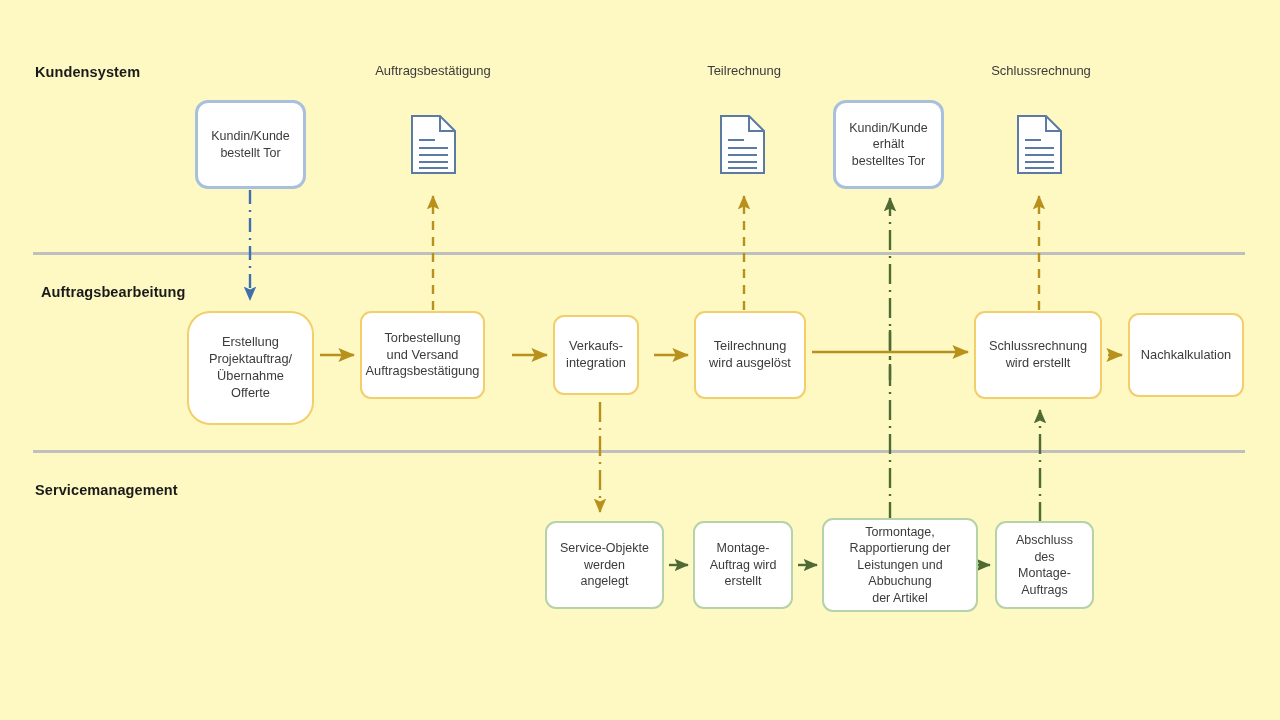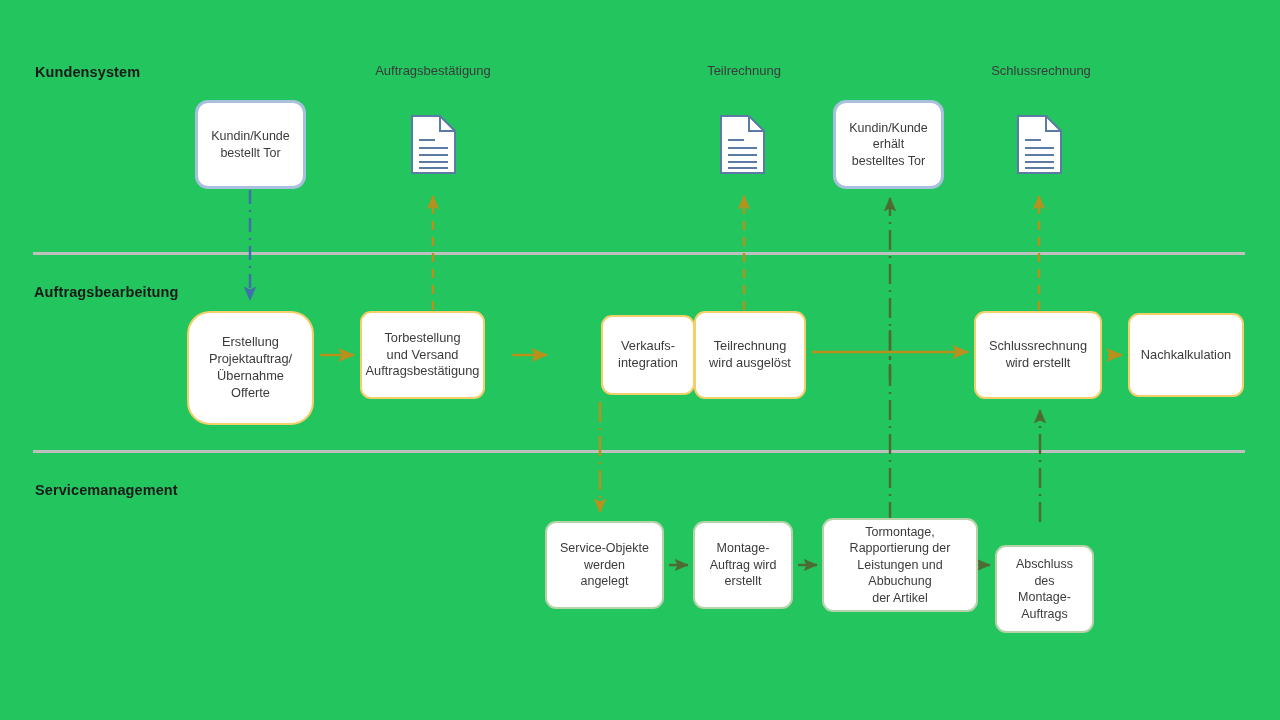--- a/index.html
+++ b/index.html
@@ -8,21 +8,21 @@
     background: #ffffff;
   }
   body {
     font-family: "Liberation Sans", sans-serif;
     color: #3b3b3b;
   }
   #canvas {
     position: relative;
     width: 1280px;
     height: 720px;
-    background: #22c55e;
+    background: #fef9c3;
     overflow: hidden;
   }
   .abs { position: absolute; }
 
   
   .lane-label {
     font-weight: bold;
     font-size: 14.5px;
     color: #1a1a1a;
     letter-spacing: .1px;
@@ -150,57 +150,57 @@
       <path d="M29,1 L29,16 L44,16" fill="none" stroke="#5b7ba5" stroke-width="2"></path>
       <line x1="8" y1="25" x2="24" y2="25" stroke="#5b7ba5" stroke-width="2"></line>
       <line x1="8" y1="33" x2="37" y2="33" stroke="#5b7ba5" stroke-width="2"></line>
       <line x1="8" y1="40" x2="37" y2="40" stroke="#5b7ba5" stroke-width="2"></line>
       <line x1="8" y1="47" x2="37" y2="47" stroke="#5b7ba5" stroke-width="2"></line>
       <line x1="8" y1="53" x2="37" y2="53" stroke="#5b7ba5" stroke-width="2"></line>
     </g>
   </svg>
 
   <div class="abs lane-label" style="left:35px; top:64px;">Kundensystem</div>
-  <div class="abs lane-label" style="left:34px; top:284px;">Auftragsbearbeitung</div>
+  <div class="abs lane-label" style="left:41px; top:284px;">Auftragsbearbeitung</div>
   <div class="abs lane-label" style="left:35px; top:482px;">Servicemanagement</div>
 
   <div class="abs artifact-caption" style="left:333px; top:63px; width:200px;">Auftragsbestätigung</div>
   <div class="abs artifact-caption" style="left:644px; top:63px; width:200px;">Teilrechnung</div>
   <div class="abs artifact-caption" style="left:941px; top:63px; width:200px;">Schlussrechnung</div>
 
   <div class="abs node blue" style="left:195px; top:100px; width:111px; height:89px;">Kundin/Kunde
 bestellt Tor</div>
   <div class="abs node blue" style="left:833px; top:100px; width:111px; height:89px;">Kundin/Kunde
 erhält
 bestelltes Tor</div>
 
   <div class="abs node yellow" style="left:187px; top:311px; width:127px; height:114px;border-radius:23px;">Erstellung
 Projektauftrag/
 Übernahme
 Offerte</div>
   <div class="abs node yellow" style="left:360px; top:311px; width:125px; height:88px;">Torbestellung
 und Versand
 Auftragsbestätigung</div>
-  <div class="abs node yellow" style="left:553px; top:315px; width:94px; height:80px;margin-left:48px;">Verkaufs-
+  <div class="abs node yellow" style="left:553px; top:315px; width:86px; height:80px;">Verkaufs-
 integration</div>
   <div class="abs node yellow" style="left:694px; top:311px; width:112px; height:88px;">Teilrechnung
 wird ausgelöst</div>
   <div class="abs node yellow" style="left:974px; top:311px; width:128px; height:88px;">Schlussrechnung
 wird erstellt</div>
   <div class="abs node green" style="left:545px; top:521px; width:119px; height:88px;">Service-Objekte
 werden
 angelegt</div>
 
   <div class="abs node yellow" style="left:1128px; top:313px; width:116px; height:84px;">Nachkalkulation</div>
   <div class="abs node green" style="left:693px; top:521px; width:100px; height:88px;">Montage-
 Auftrag wird
 erstellt</div>
   <div class="abs node green" style="left:822px; top:518px; width:156px; height:94px;">Tormontage,
 Rapportierung der
 Leistungen und
 Abbuchung
 der Artikel</div>
-  <div class="abs node green" style="left:995px; top:521px; width:99px; height:88px;margin-top:24px;">Abschluss
+  <div class="abs node green" style="left:995px; top:521px; width:99px; height:88px;">Abschluss
 des
 Montage-
 Auftrags</div>
 
 </div>
 
 </body></html>

